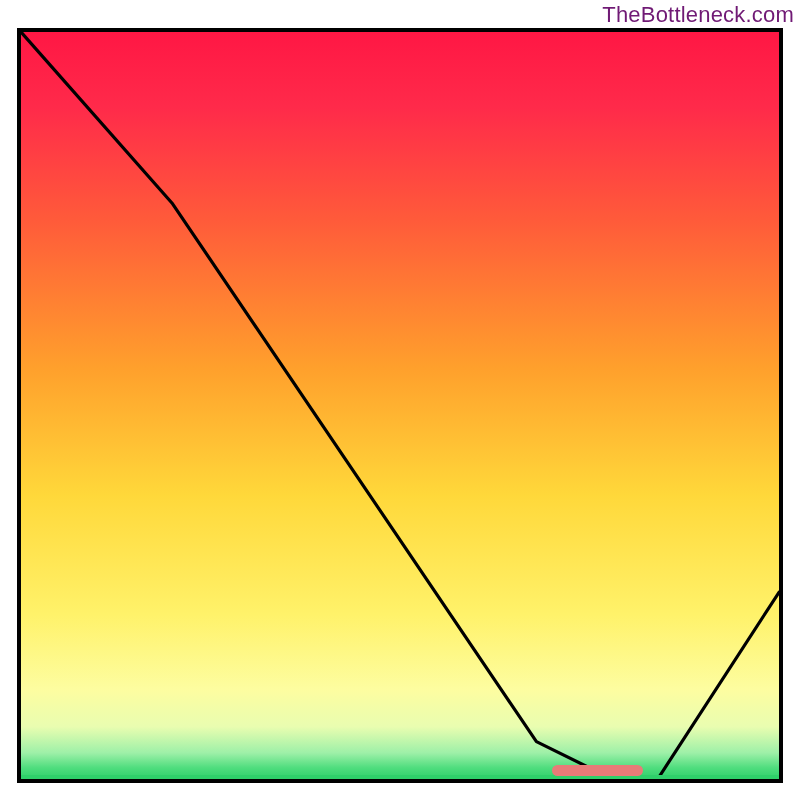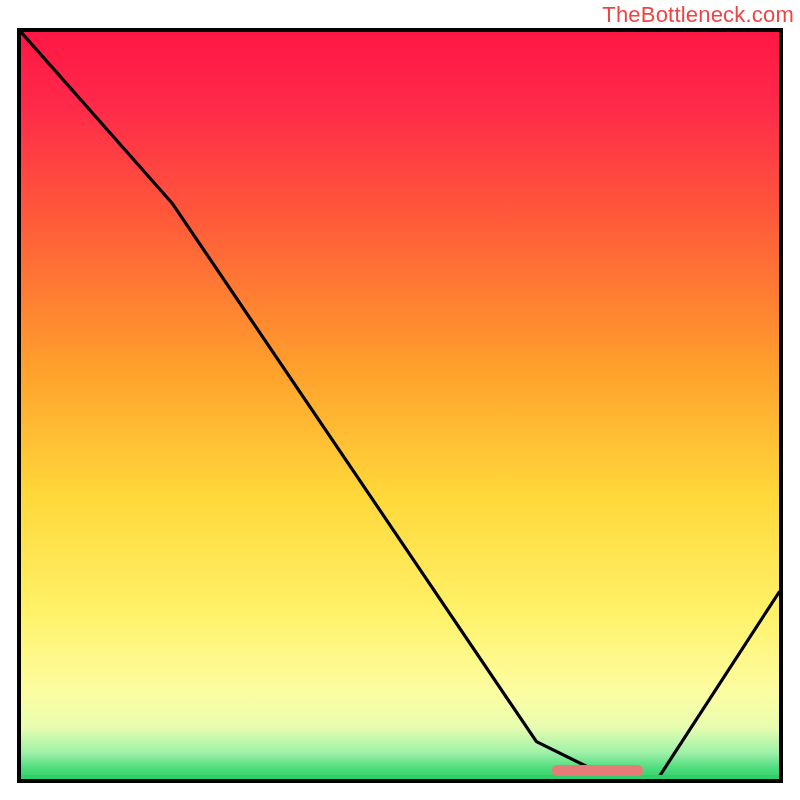--- a/index.html
+++ b/index.html
@@ -14,21 +14,21 @@
     position: relative;
     width: 800px;
     height: 800px;
   }
   .watermark {
     position: absolute;
     top: 2px;
     right: 6px;
     font-size: 22px;
     font-weight: 500;
-    color: #ef4444;
+    color: #701a75;
     letter-spacing: 0.2px;
   }
   .plot-outer {
     position: absolute;
     left: 17px;
     top: 28px;
     width: 766px;
     height: 755px;
     border: 4px solid #000;
     box-sizing: border-box;

